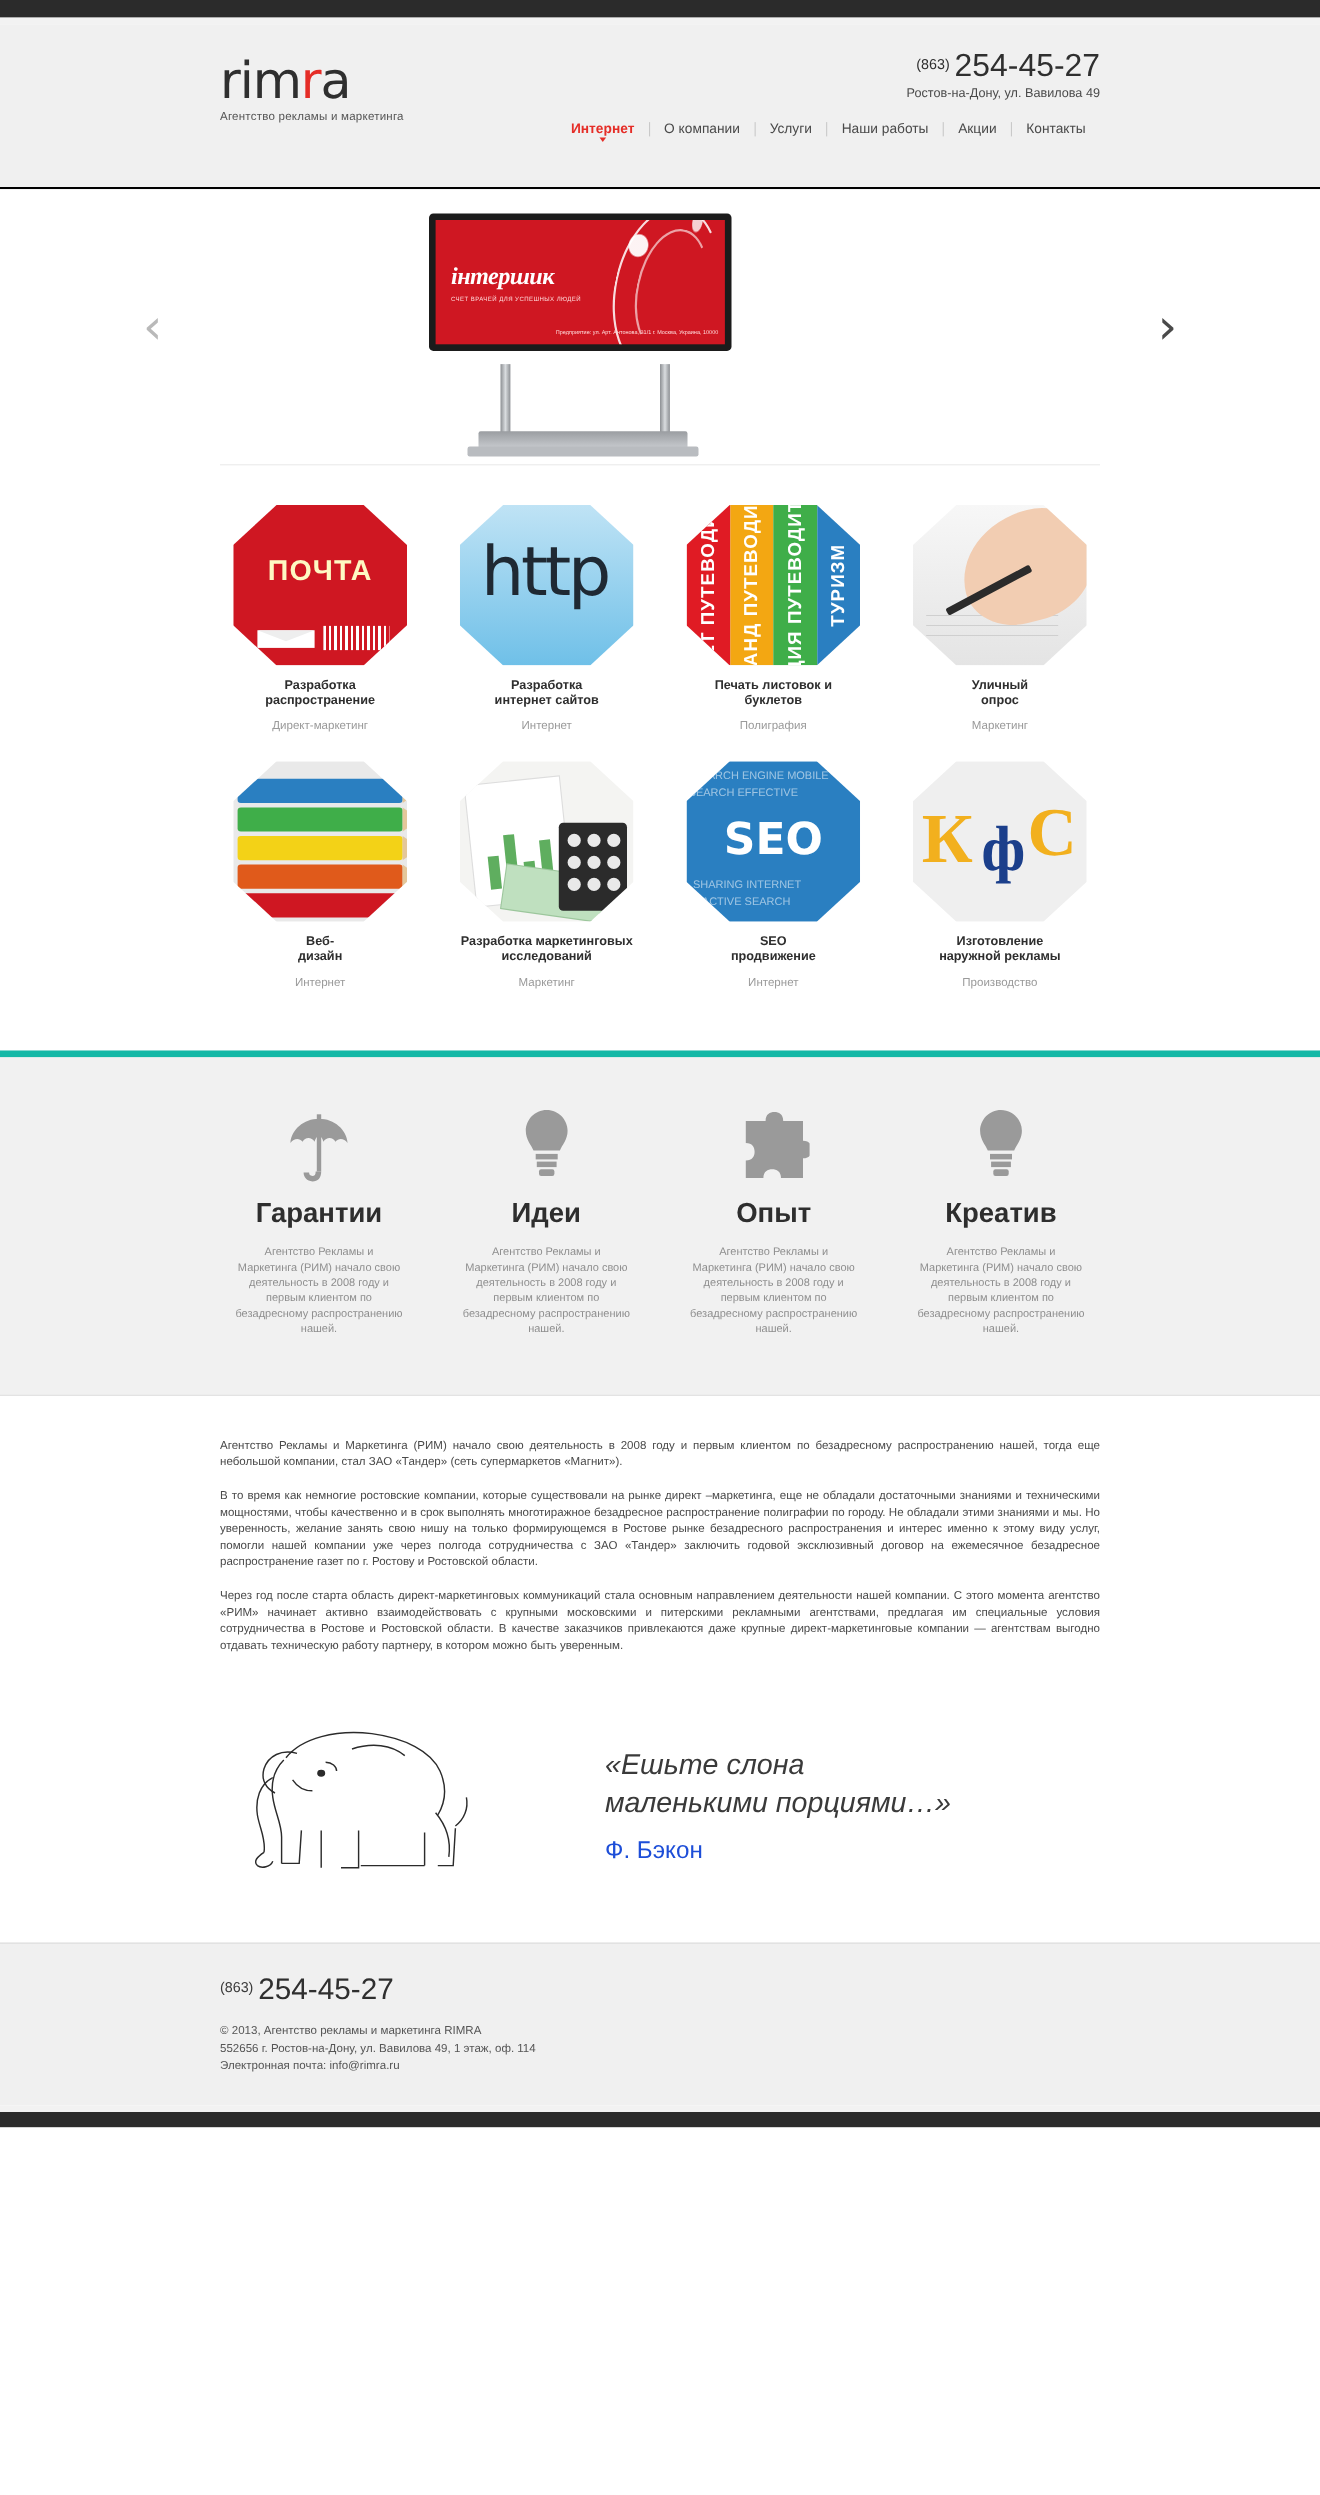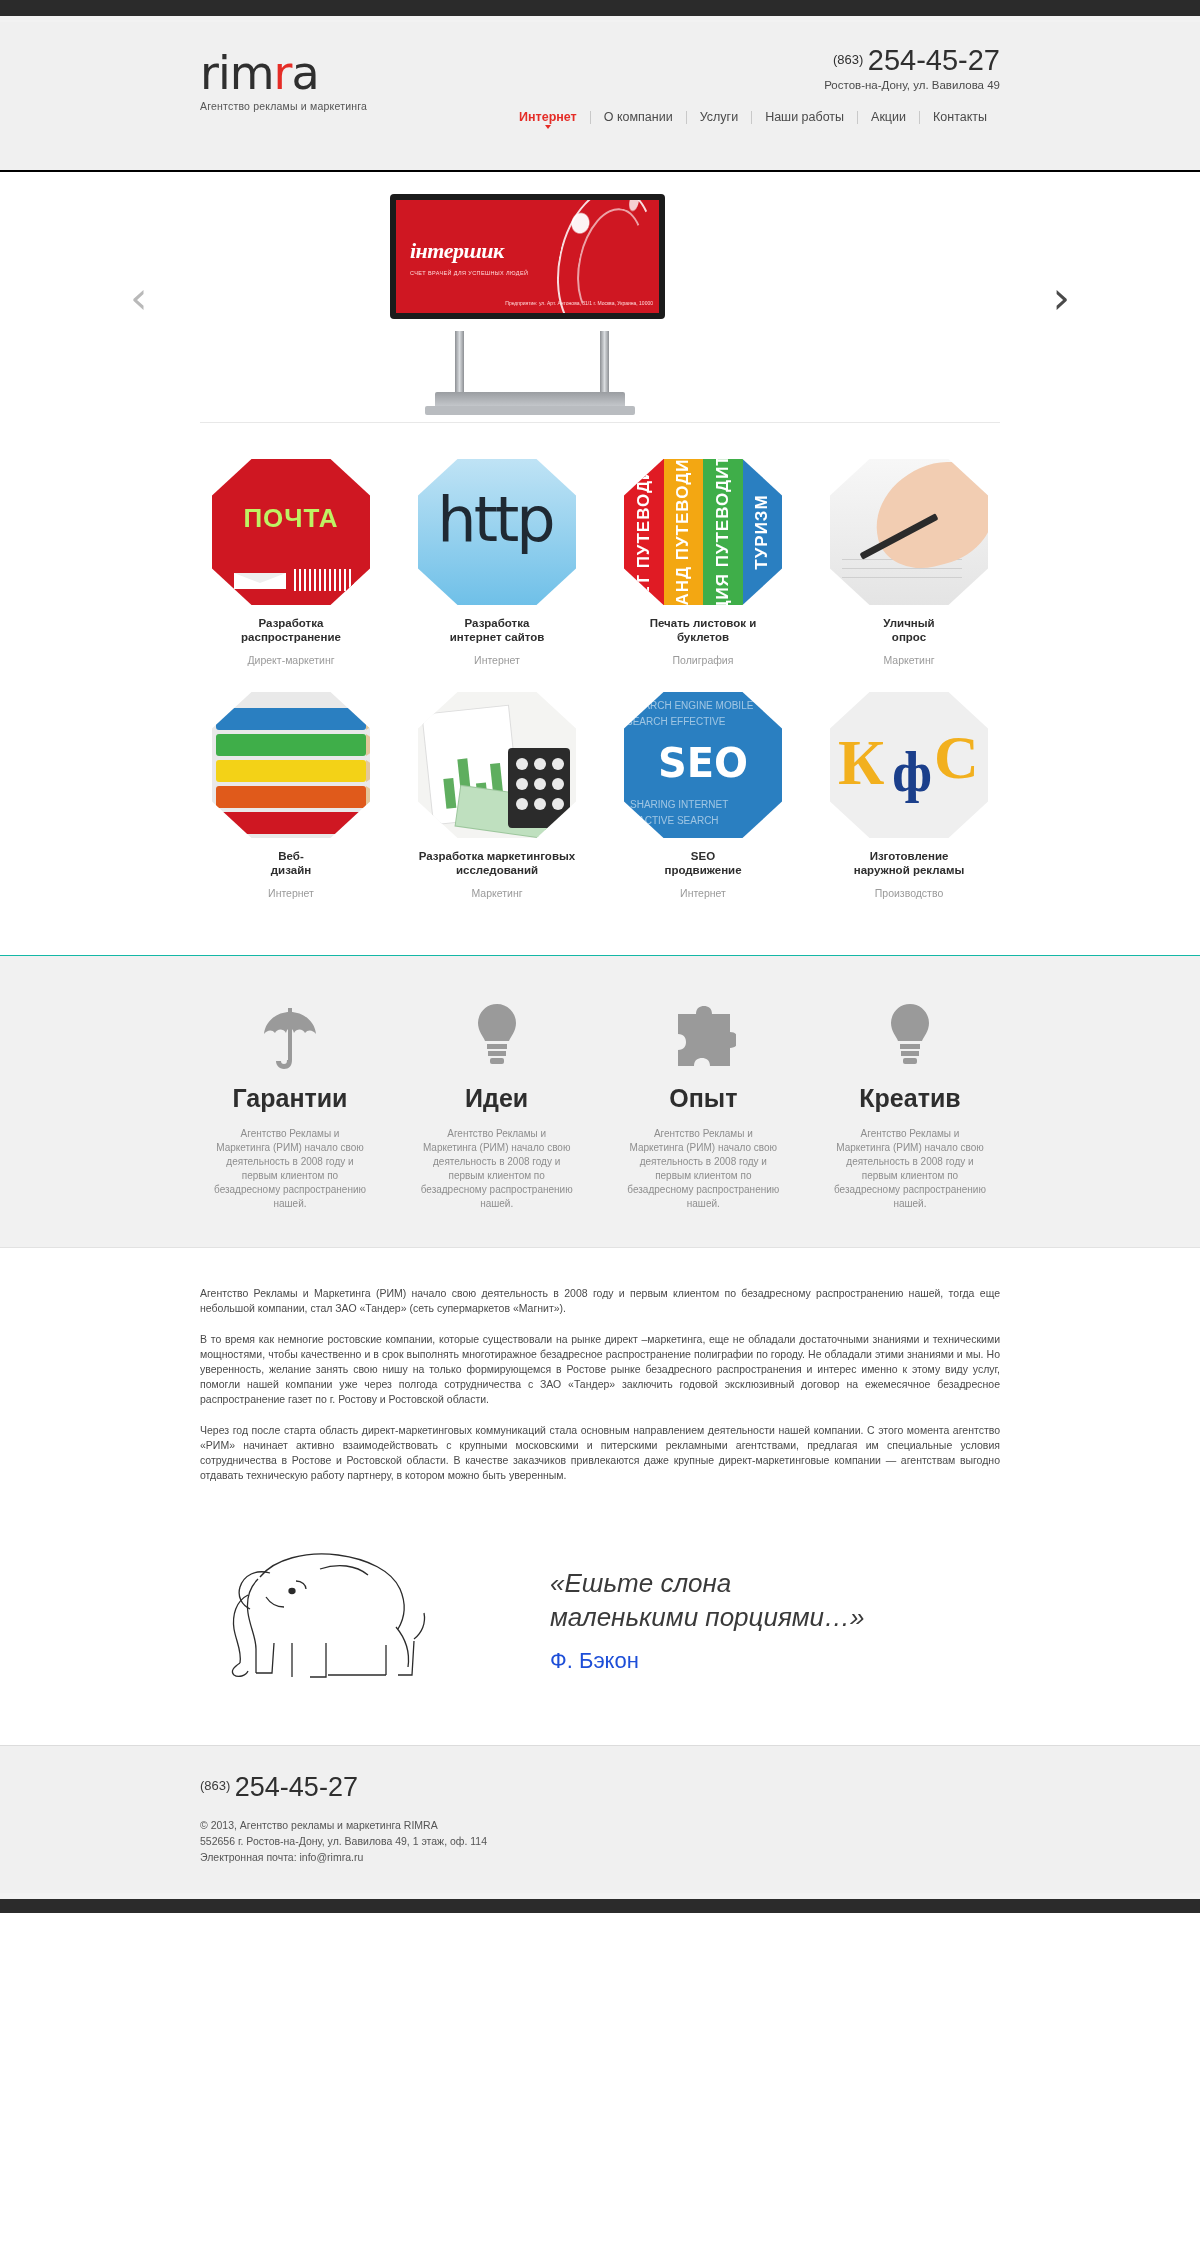--- a/index.html
+++ b/index.html
@@ -158,21 +158,21 @@
     clip-path:polygon(25% 0,75% 0,100% 25%,100% 75%,75% 100%,25% 100%,0 75%,0 25%);
   }
   .s-title {
     margin-top:11px;
     font-size:11.5px; font-weight:bold; color:#2e2e2e; line-height:14px;
   }
   .s-cat { margin-top:10px; font-size:10.5px; color:#9a9a9a; }
 
   
   .art-post { background:#cf1722; }
-  .art-post .t { position:absolute; left:0; right:0; top:44px; text-align:center; color:#bef264; font-size:26px; font-weight:bold; letter-spacing:1px;}
+  .art-post .t { position:absolute; left:0; right:0; top:44px; text-align:center; color:#fef9c3; font-size:26px; font-weight:bold; letter-spacing:1px;}
   .art-post .env { position:absolute; left:22px; bottom:16px; width:52px;height:16px;background:#fff; }
   .art-post .env:after{content:"";position:absolute;left:0;top:0;width:0;height:0;border-left:26px solid transparent;border-right:26px solid transparent;border-top:10px solid #eee;}
   .art-post .bars{position:absolute;right:16px;bottom:14px;width:60px;height:22px;
     background:repeating-linear-gradient(to right,#fff 0 2px,#cf1722 2px 5px);}
 
   .art-http { background:linear-gradient(to bottom,#bfe3f5,#6fc0e8); }
   .art-http .t { position:absolute; left:-4px; top:24px; right:0; text-align:center;
     font-family:"DejaVu Sans", sans-serif; font-size:62px; font-weight:normal; color:#1f2933; letter-spacing:-3px;}
 
   .art-print { background:#f0f0f0; }
@@ -219,23 +219,23 @@
 
   .art-outdoor { background:#efefef; }
   .art-outdoor .l{position:absolute;font-weight:bold;color:#f2b01e;font-family:"Liberation Serif", serif;}
   .art-outdoor .l1{left:8px;top:34px;font-size:64px;}
   .art-outdoor .l2{left:62px;top:46px;font-size:58px;color:#1b3f8b;}
   .art-outdoor .l3{left:104px;top:30px;font-size:62px;}
 
   
   .features {
     background:#f1f1f1;
-    border-top:1px solid #14b8a6;
+    border-top:6px solid #14b8a6;
     border-bottom:1px solid #e2e2e2;
-    padding:42px 0 36px;
+    padding:42px 0 52px;
   }
   .frow { width:800px; margin:0 auto; display:flex; justify-content:space-between; }
   .fcell { width:180px; text-align:center; }
   .ficon { height:74px; display:flex; align-items:flex-end; justify-content:center; }
   .ficon svg { fill:#9a9a9a; }
   .ftitle { font-size:25px; color:#2e2e2e; margin-top:12px; font-weight:bold; }
   .ftext { font-size:10px; color:#8e8e8e; line-height:14px; margin-top:14px; padding:0 14px; }
 
   
   .about { width:800px; margin:0 auto; padding:38px 0 10px; }

